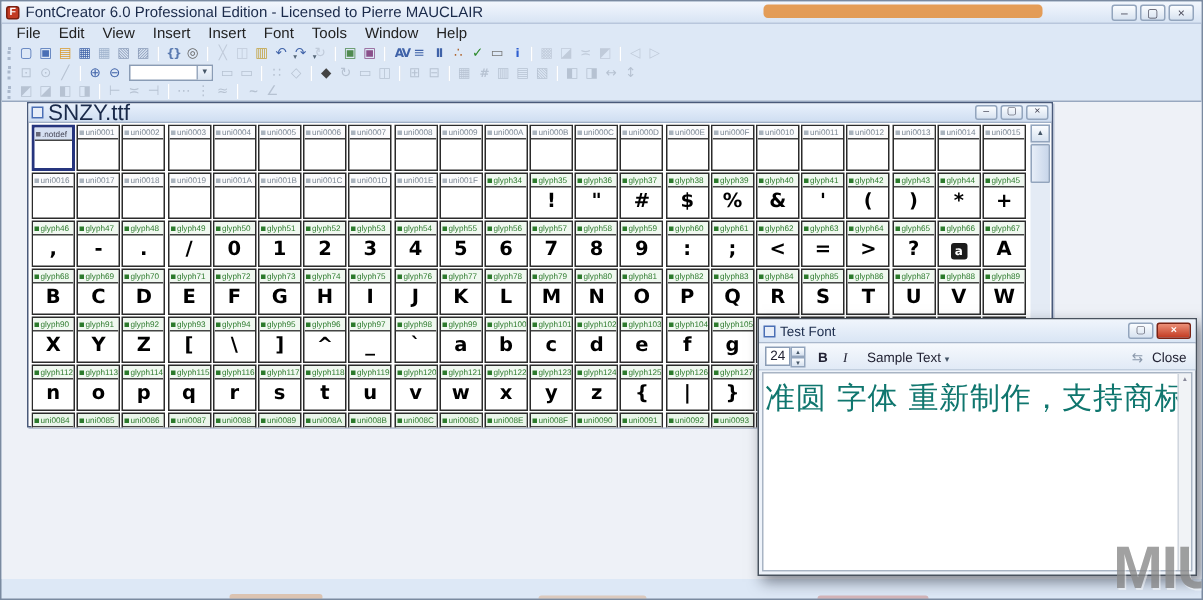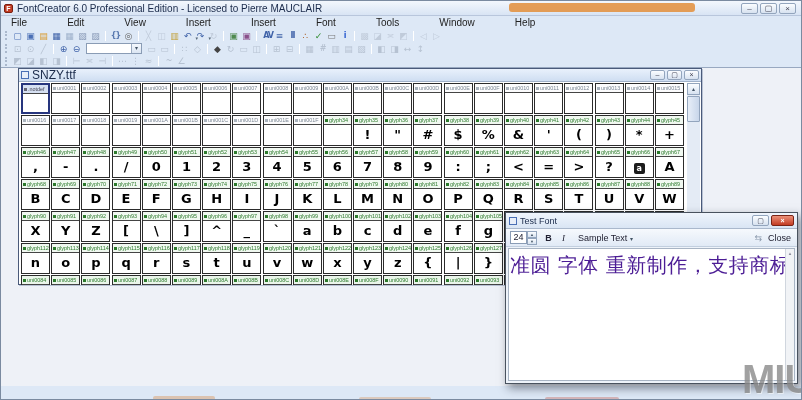--- a/index.html
+++ b/index.html
@@ -12,21 +12,21 @@
     display:flex;align-items:center;padding:0 3px;}
   .appicon{width:9px;height:9px;background:#c23b23;border:1px solid #7a1f10;border-radius:2px;
     color:#fff;font-size:7px;line-height:8px;text-align:center;font-weight:bold;margin-right:4px;}
   .title{font-size:10px;color:#1a2a4a;white-space:nowrap;}
   .redaction{position:absolute;left:508px;top:2px;width:186px;height:9px;
     background:var(--c-redaction,#e39140);opacity:.88;border-radius:3px;}
   .winbtns{position:absolute;right:5px;top:2px;display:flex;gap:2px;}
   .wbtn{width:17px;height:11px;font-size:8px;line-height:9px;text-align:center;color:#445;
     background:linear-gradient(#fbfdff,#d7e2f0);border:1px solid #93a5bd;border-radius:2px;}
   
-  .menubar{position:absolute;left:0;top:15px;width:100%;height:13px;display:flex;align-items:center;padding-left:4px;gap:28px;}
+  .menubar{position:absolute;left:0;top:15px;width:100%;height:13px;display:flex;align-items:center;padding-left:4px;}
   .mitem{font-size:10px;color:#222;padding:0 6px;}
   
   .toolbar{position:absolute;left:0;width:100%;height:13px;display:flex;align-items:center;padding-left:3px;}
   .tb1{top:28px;}.tb2{top:41px;}.tb3{top:54px;height:12px;}
   .tgrip{width:3px;height:9px;border-left:2px dotted #aab8cc;margin:0 3px 0 1px;}
   .tbi{width:13px;height:12px;font-size:9px;line-height:12px;text-align:center;
     font-family:"DejaVu Sans",sans-serif;position:relative;flex:0 0 auto;}
   .tbi.txt{font-size:8px;font-weight:bold;letter-spacing:-1px;}
   .tbi.dis{opacity:.55;}
   .tbi .dd{position:absolute;right:-4px;top:2px;font-size:5px;color:#567;}
@@ -36,21 +36,21 @@
   .tbcombo .cval{flex:1;}
   .tbcombo .cbtn{width:10px;background:linear-gradient(#f4f8fd,#dbe5f2);border-left:1px solid #9aaac0;
     font-size:6px;line-height:9px;text-align:center;color:#456;}
   
   .mdi{position:absolute;left:0;top:66px;width:802px;height:319px;background:#eef1f7;border-top:1px solid #98a8c0;}
   .docwin{position:absolute;left:17px;top:0;width:684px;height:217px;background:#fff;
     border:1px solid #4a5a7a;box-shadow:1px 1px 0 #b8c2d4;}
   .doctitle{height:13px;background:linear-gradient(#e9f1fc,#cfdef2);border-bottom:1px solid #9fb0c8;
     display:flex;align-items:center;padding:0 2px;}
   .docicon{width:8px;height:8px;background:#e8eef8;border:1px solid #4a6fb5;margin-right:3px;}
-  .doctext{font-size:12px;color:#1a2a4a;}
+  .doctext{font-size:15px;color:#1a2a4a;}
   .docbtns{margin-left:auto;display:flex;gap:2px;}
   .dbtn{width:15px;height:10px;font-size:7px;line-height:8px;text-align:center;color:#445;
     background:linear-gradient(#fbfdff,#d7e2f0);border:1px solid #93a5bd;border-radius:2px;}
   
   .gridwrap{position:absolute;left:2px;top:14px;width:667px;height:202px;overflow:hidden;background:#fff;}
   .grow{display:grid;grid-template-columns:repeat(22,30.2px);height:32px;}
   .gcell{width:29px;height:31px;border:1px solid #2b2b2b;background:#fff;overflow:hidden;}
   .gcell.sel{border:2px solid var(--c-select,#26357e);}
   .glabel{height:9px;border-bottom:1px solid #444;display:flex;align-items:center;overflow:hidden;
     padding-left:1px;white-space:nowrap;}
@@ -94,21 +94,21 @@
   .spinbtns div{flex:1;background:linear-gradient(#fbfdff,#d7e2f0);border:1px solid #93a5bd;
     font-size:4px;line-height:5px;text-align:center;color:#456;}
   .fmtbtn{width:13px;height:13px;text-align:center;line-height:13px;margin-right:2px;border:1px solid transparent;}
   .fmtbtn.b{font-weight:bold;}.fmtbtn.i{font-style:italic;font-family:"Liberation Serif",serif;}
   .sampbtn{margin-left:6px;}
   .sampbtn .caret{font-size:6px;color:#456;}
   .dockico{margin-left:auto;color:#8a98ab;font-size:9px;margin-right:6px;}
   .closelbl{margin-right:2px;}
   .dlgbody{position:absolute;left:2px;right:2px;top:35px;bottom:2px;background:#fff;
     border:1px solid #a8b4c4;overflow:hidden;}
-  .line1{font-family:"DejaVu Sans",sans-serif;font-size:20px;font-weight:500;color:#4c1d95;
+  .line1{font-family:"DejaVu Sans",sans-serif;font-size:20px;font-weight:500;color:#0f766e;
     white-space:nowrap;padding:3px 0 0 1px;letter-spacing:.5px;}
   .line2{font-family:"DejaVu Sans",sans-serif;font-size:15px;font-weight:500;color:#111;
     text-align:center;margin-top:13px;}
   .dlgscroll{position:absolute;right:0;top:0;width:9px;height:100%;background:#f1f3f6;border-left:1px solid #d0d6de;}
   .dlgscroll .ar{font-size:5px;color:#889;text-align:center;line-height:9px;}
   
   .statusbar{position:absolute;left:0;top:385px;width:802px;height:15px;background:#f2eef0;
     border-top:1px solid #c9c2c6;font-size:9px;color:#333;}
   .sdiv{position:absolute;top:2px;width:1px;height:11px;background:#d5cdd1;border-right:1px solid #fff;}
   .scount{position:absolute;left:698px;top:3px;}

